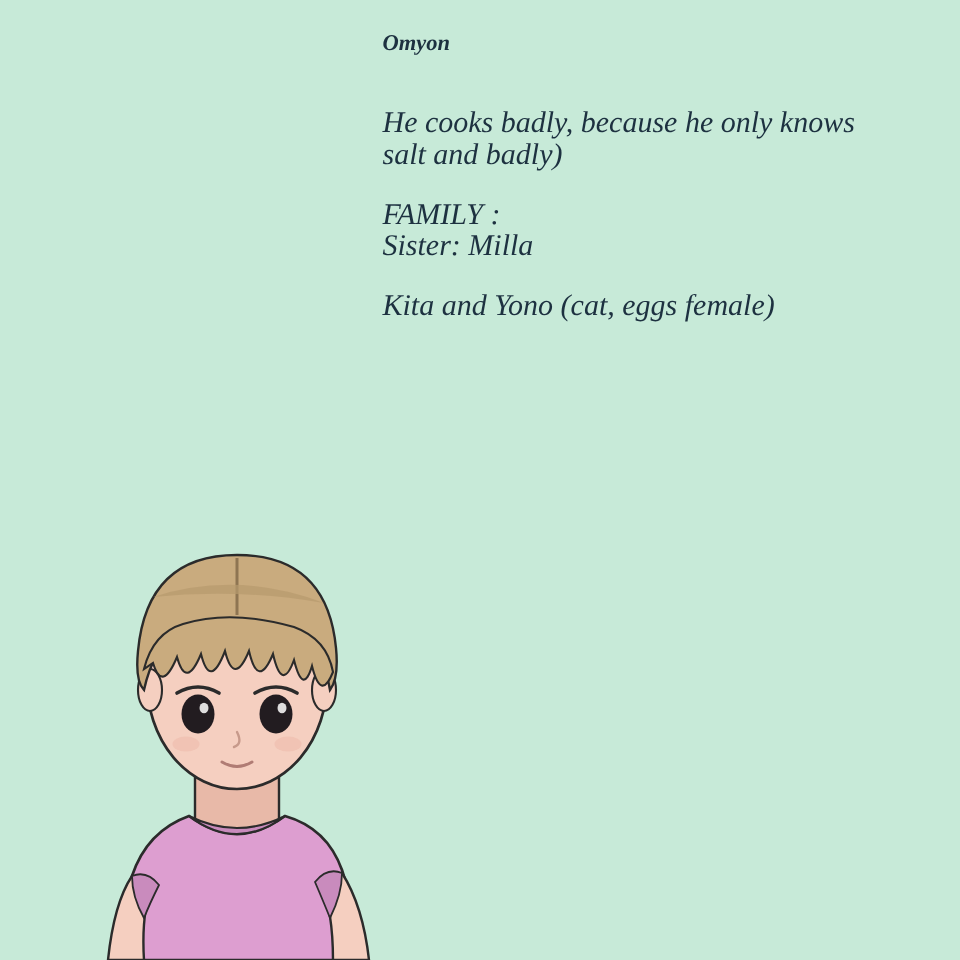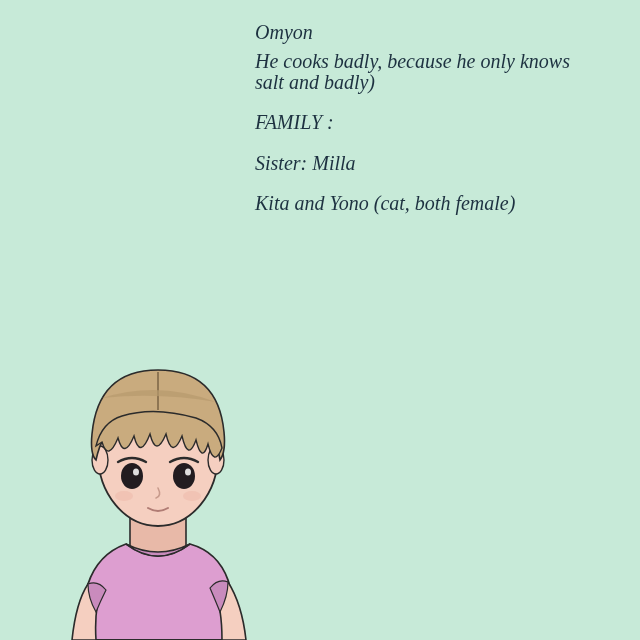--- a/index.html
+++ b/index.html
@@ -34,25 +34,25 @@
     line-height: 1.05;
   }
   .block {
     margin-bottom: 19px;
   }
   .line {
     display: block;
     white-space: pre-wrap;
   }
   #name-line {
-    font-size: 20px;
-    margin-bottom: 8px;
+    font-size: 15px;
+    margin-bottom: 34px;
+    font-weight: bold;
   }
   #family-header {
-    margin-bottom: 20px;
   }
   #pet-header {
     margin-bottom: 21px;
   }
   #pets-line {
     margin-bottom: 22px;
   }
   #summary-line {
     margin-bottom: 0;
   }
@@ -83,21 +83,21 @@
       <span class="line">salt and badly)</span>
     </div>
 
     <div id="family-header" class="line">FAMILY :</div>
 
     <div class="block">
       <span class="line">Sister: Milla</span>
     </div>
 
 
-    <div id="pets-line" class="line">Kita and Yono (cat, both female)</div>
+    <div id="pets-line" class="line">Kita and Yono (cat, eggs female)</div>
 
   </div>
 
   <div id="character">
     <svg width="200" height="304" viewBox="0 0 200 304" xmlns="http://www.w3.org/2000/svg">
 
       <path d="M72 180 L72 222 Q100 240 128 222 L128 180 Z" fill="#e8b9a8" stroke="#2b2b2b" stroke-width="1.6"></path>
 
       <path d="M68 208 Q40 218 30 248 Q22 272 20 304 L180 304 Q178 268 170 244 Q160 216 132 208 Q100 232 68 208 Z" fill="#dd9ed0" stroke="#2b2b2b" stroke-width="1.8"></path>
 

